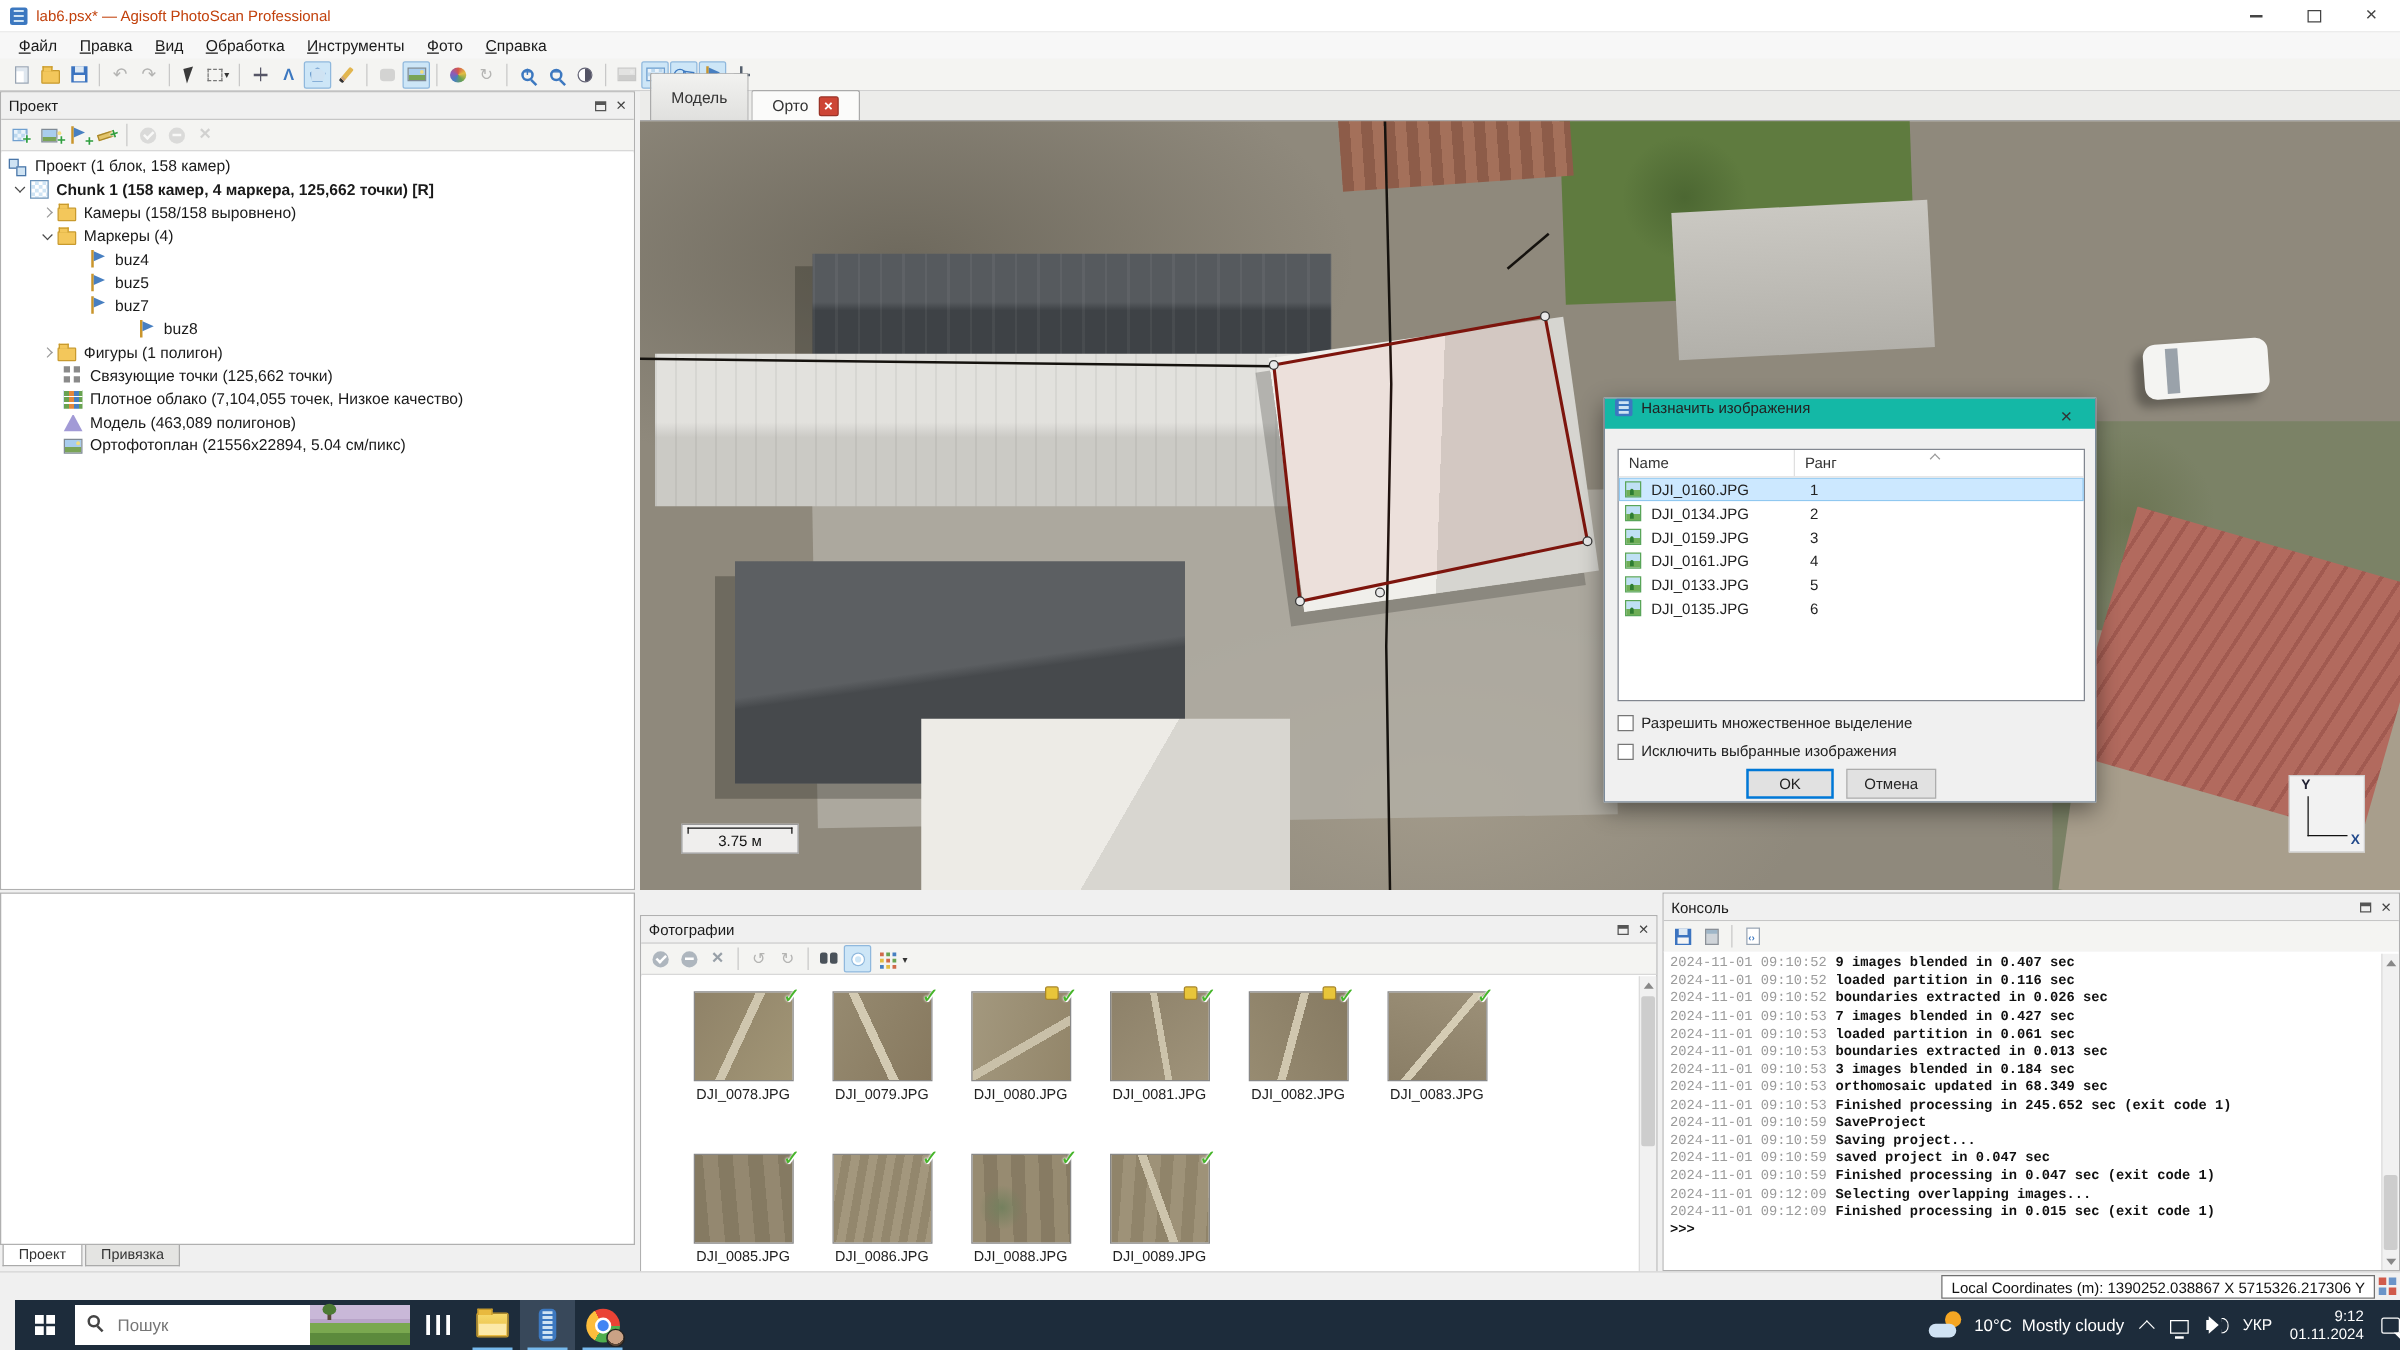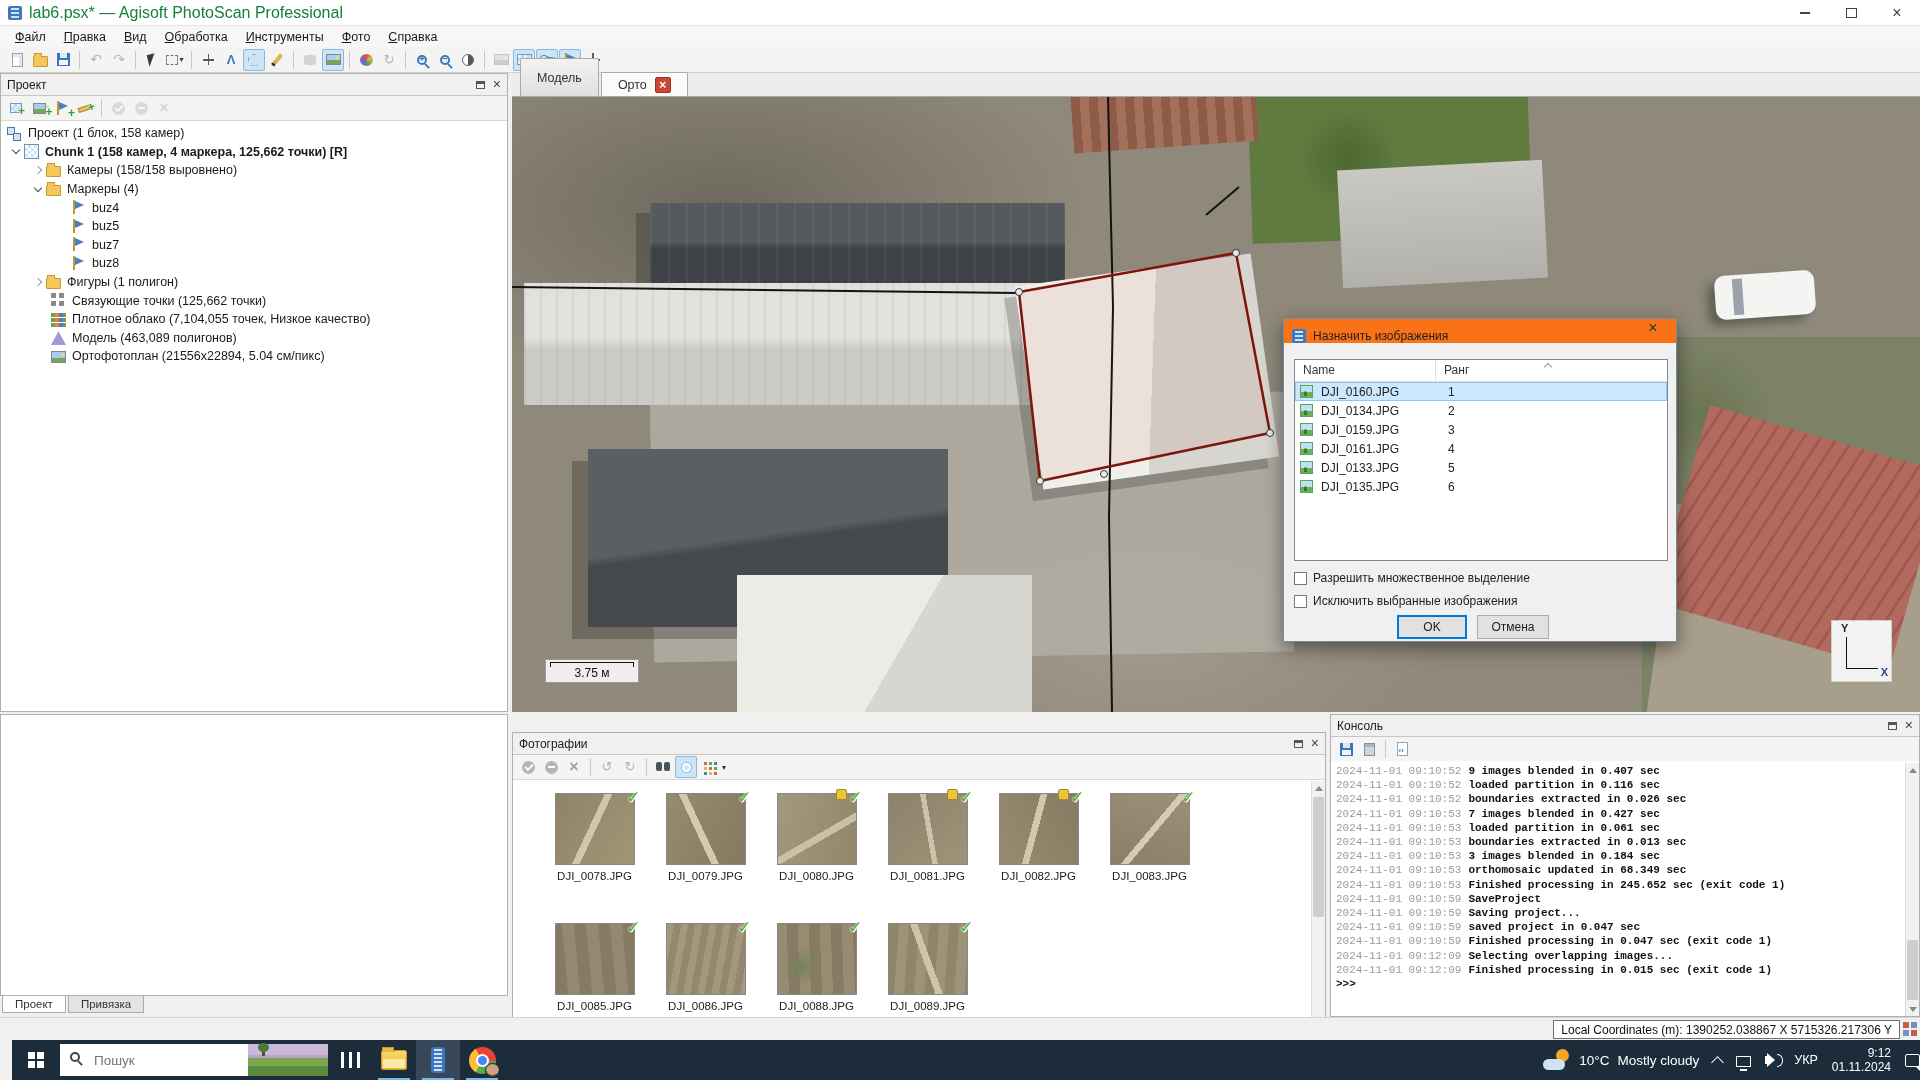--- a/index.html
+++ b/index.html
@@ -2,21 +2,21 @@
 <html><head>
 <meta charset="utf-8">
 <style>
   *{margin:0;padding:0;box-sizing:border-box}
   html,body{width:1920px;height:1080px;overflow:hidden}
   body{font-family:"Liberation Sans","DejaVu Sans",sans-serif;font-size:12px;color:#222;background:#f0f0f0}
   .screen{position:relative;width:1920px;height:1080px;background:#f0f0f0}
 
   
   .titlebar{position:absolute;left:0;top:0;width:1920px;height:26px;background:#ffffff;display:flex;align-items:center;padding-left:8px;border-bottom:1px solid #e6e6e6}
-  .titlebar .title{color:#15803d;font-size:16px;margin-left:7px}
+  .titlebar .title{color:#c2410c;font-size:12px;margin-left:7px}
   .wincontrols{position:absolute;right:0;top:0;height:26px;display:flex}
   .wc{width:46px;height:26px;display:flex;align-items:center;justify-content:center}
   .wc-min::before{content:"";width:10px;height:2px;background:#444}
   .wc-max::before{content:"";width:9px;height:8px;border:1px solid #444}
   .wc-close::before{content:"×";font-size:16px;color:#444;line-height:1}
 
   .film{width:14px;height:14px;background:#3c78c0;border-radius:2px;position:relative;flex:0 0 14px}
   .film::before{content:"";position:absolute;left:3px;right:3px;top:2px;bottom:2px;background:repeating-linear-gradient(180deg,#cfe3f3 0 2px,#3c78c0 2px 4px)}
 
   
@@ -152,21 +152,21 @@
   .scalebar{position:absolute;left:33px;top:562px;width:94px;height:24px;background:rgba(250,250,250,.9);border:1px solid #999;z-index:6;text-align:center}
   .scalebar .brk{position:absolute;left:4px;right:4px;top:2px;height:5px;border-top:1.5px solid #111;border-left:1.5px solid #111;border-right:1.5px solid #111}
   .scalebar .slabel{position:relative;top:6px;font-size:12px;color:#111}
   .axisbox{position:absolute;left:1319px;top:523px;width:61px;height:62px;background:#f2f2f2;border:1px solid #d0d0d0;z-index:6}
   .axisbox .axl{position:absolute;left:14px;top:16px;width:32px;height:32px;border-left:1.5px solid #111;border-bottom:1.5px solid #111}
   .axisbox .ay{position:absolute;left:9px;top:1px;font-size:11px;font-weight:bold;color:#223}
   .axisbox .ax{position:absolute;right:3px;bottom:3px;font-size:11px;font-weight:bold;color:#234a8c}
 
   
   .dialog{position:absolute;left:1283px;top:318px;width:394px;height:324px;background:#f0f0f0;border:1px solid #7c8b9a;box-shadow:0 6px 18px rgba(0,0,0,.45);z-index:50}
-  .dlg-title{height:24px;background:#f97316;display:flex;align-items:flex-end;padding:0 8px;font-size:12px}
+  .dlg-title{height:24px;background:#14b8a6;display:flex;align-items:flex-start;padding:0 8px;font-size:12px}
   .dlg-title .t{margin-left:7px;flex:1}
   .dlg-x{width:30px;height:30px;display:flex;align-items:center;justify-content:center}
   .dlg-x::before{content:"×";font-size:16px;color:#333}
   .dlg-list{position:absolute;left:10px;top:40px;width:374px;height:202px;background:#fff;border:1px solid #828790}
   .dlg-hdr{height:22px;border-bottom:1px solid #e0e0e0;display:flex;font-size:12px;color:#333;position:relative}
   .dlg-hdr .h1{width:140px;padding:3px 0 0 8px}
   .dlg-hdr .h2{flex:1;padding:3px 0 0 8px;border-left:1px solid #e0e0e0}
   .sortchev{position:absolute;left:250px;top:4px;width:6px;height:6px;border-left:1.5px solid #9a9a9a;border-top:1.5px solid #9a9a9a;transform:rotate(45deg)}
   .dlg-row{height:19px;display:flex;align-items:center;font-size:12px}
   .dlg-row.sel{background:#cce8ff;box-shadow:inset 0 0 0 1px #90c8f0}
@@ -436,21 +436,21 @@
           <span class="ticon ic-flag"></span>
           <span class="tlabel">buz5</span>
         </div>
 
         <div class="tree-row" style="padding-left: 70px;">
           <span class="chev chev-n"></span>
           <span class="ticon ic-flag"></span>
           <span class="tlabel">buz7</span>
         </div>
 
-        <div class="tree-row" style="padding-left: 70px;">
+        <div class="tree-row" style="padding-left: 70px; margin-left: 39px;">
           <span class="chev chev-n"></span>
           <span class="ticon ic-flag"></span>
           <span class="tlabel">buz8</span>
         </div>
 
         <div class="tree-row" style="padding-left: 28px;">
           <span class="chev chev-r"></span>
           <span class="ticon ic-folder"></span>
           <span class="tlabel">Фигуры (1 полигон)</span>
         </div>

